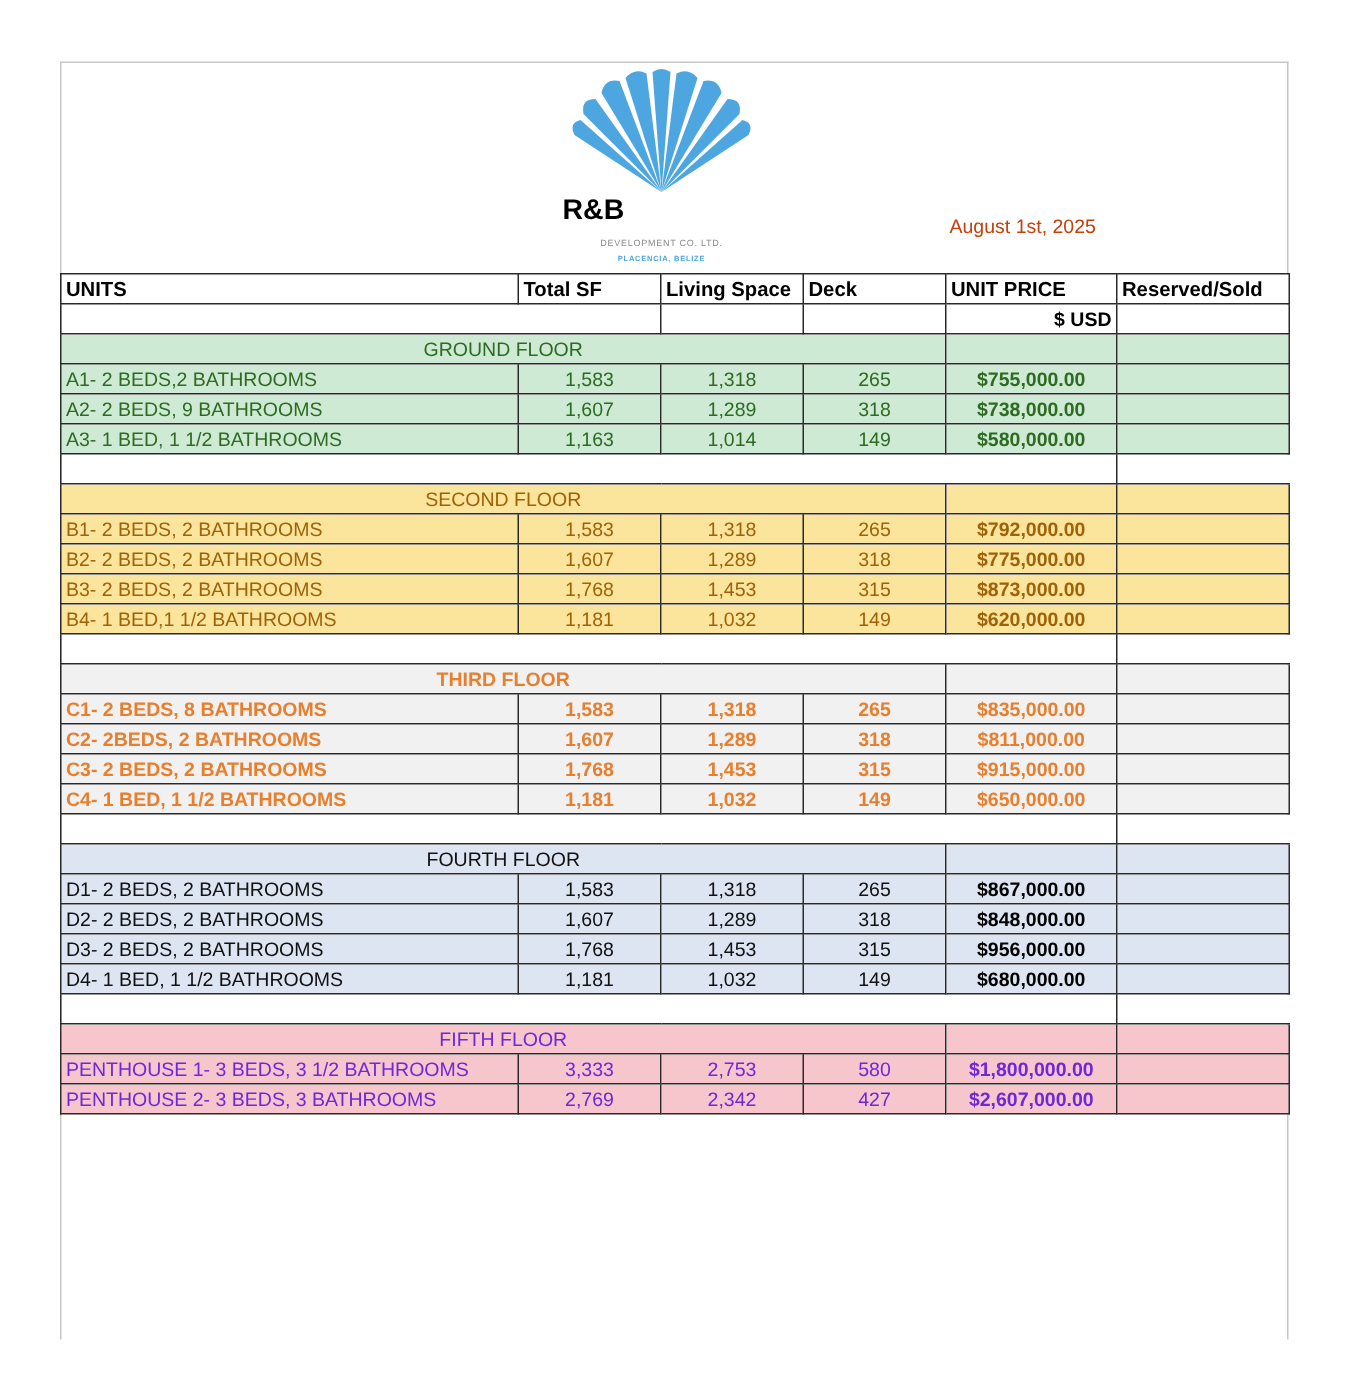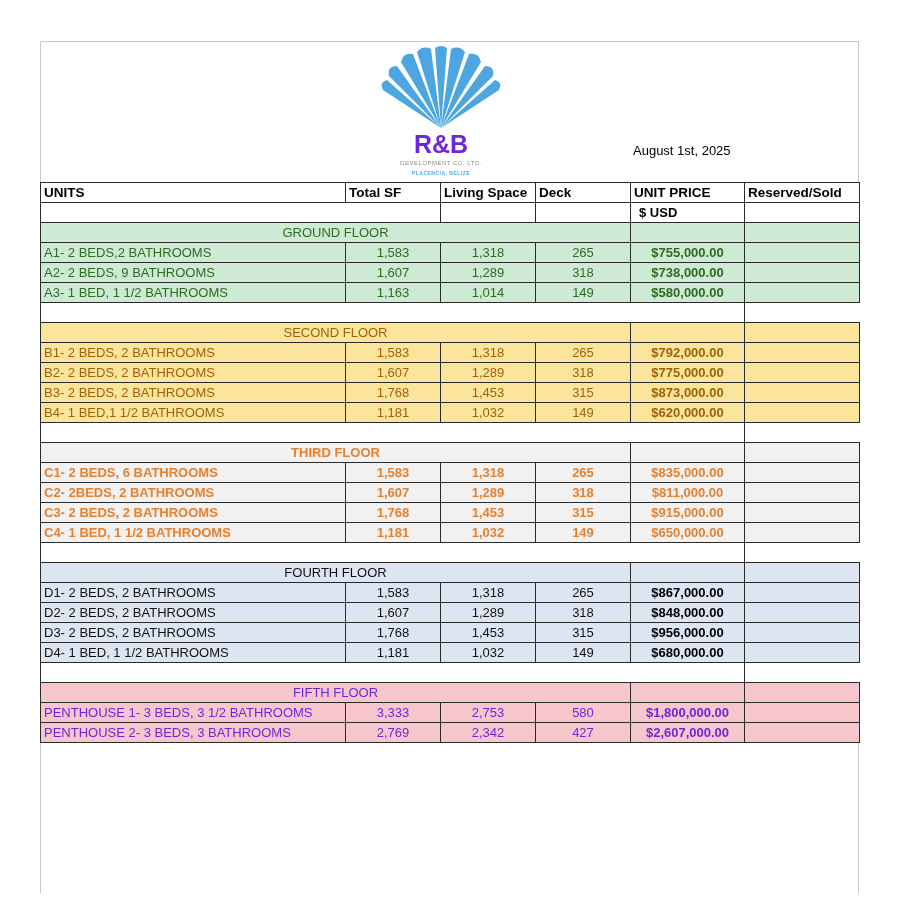--- a/index.html
+++ b/index.html
@@ -1,30 +1,30 @@
 <!DOCTYPE html>
 <html><head>
 <meta charset="utf-8">
 <style>
   html, body { margin: 0; padding: 0; background: #ffffff; }
   body { width: 900px; height: 919px; position: relative; font-family: "Liberation Sans", "DejaVu Sans", sans-serif; color: #000; }
   .sheet { position: absolute; left: 40px; top: 41px; width: 819px; height: 852px; border: 1px solid #c8c8c8; border-bottom: none; box-sizing: border-box; }
   .header { position: absolute; left: 41px; top: 42px; width: 817px; height: 140px; }
   .logo { position: absolute; left: 334px; top: 4px; width: 132px; height: 134px; }
   .logo svg { display: block; }
-  .logo-name { position: absolute; left: 0; top: 84px; width: 132px; text-align: center; font-size: 25px; font-weight: bold; color: #6d28d9; letter-spacing: 0px; }
+  .logo-name { position: absolute; left: 0; top: 84px; width: 132px; text-align: left; font-size: 19px; font-weight: bold; color: #000000; letter-spacing: 0px; }
   .logo-sub { position: absolute; left: 0; top: 114px; width: 132px; text-align: center; font-size: 6px; color: #8a8a8a; letter-spacing: 0.5px; }
   .logo-loc { position: absolute; left: 0; top: 124px; width: 132px; text-align: center; font-size: 5px; color: #4da6e0; letter-spacing: 0.5px; font-weight: bold; }
-  .date { position: absolute; left: 592px; top: 101px; font-size: 13px; color: #000000; }
+  .date { position: absolute; left: 592px; top: 101px; font-size: 13px; color: #c2410c; }
 
   table.pricing { position: absolute; left: 40px; top: 182px; border-collapse: collapse; table-layout: fixed; width: 819px; font-size: 13px; }
   table.pricing td { border: 1px solid #2a2a2a; padding: 0 3px; height: 19px; line-height: 19px; white-space: nowrap; overflow: hidden; }
   .hdr td { height: 62px; font-weight: bold; font-size: 13.5px; background: #fff; }
   .usd td { height: 20px; background: #fff; }
-  .usd .usd-label { font-weight: bold; text-align: left; padding-left: 8px; }
+  .usd .usd-label { font-weight: bold; text-align: right; padding-left: 38px; }
   .floor-title td { height: 39px; text-align: center; }
   .spacer td { height: 19px; background: #fff; border-left: none; border-right: none; }
   .spacer td.first { border-left: 1px solid #2a2a2a; }
   .spacer td.res { border-left: 1px solid #2a2a2a; border-right: none; }
   td.num { text-align: center; }
   td.price { text-align: center; font-weight: bold; }
 
   .f1 td { background: #cfead4; color: #2e6b22; margin-top: 24px; }
   .f2 td { background: #fbe59d; color: #a16207; }
   .f3 td { background: #f1f1f1; color: #e67f2e; }
@@ -158,21 +158,21 @@
       <tr class="spacer">
         <td colspan="5" class="first"></td>
         <td class="res"></td>
       </tr>
       <tr class="floor-title f3">
         <td colspan="4" style="font-weight: bold;">THIRD FLOOR</td>
         <td></td>
         <td></td>
       </tr>
       <tr class="f3">
-        <td class="unit">C1- 2 BEDS, 6 BATHROOMS</td>
+        <td class="unit">C1- 2 BEDS, 8 BATHROOMS</td>
         <td class="num">1,583</td>
         <td class="num">1,318</td>
         <td class="num">265</td>
         <td class="price">$835,000.00</td>
         <td class="status"></td>
       </tr>
       <tr class="f3">
         <td class="unit">C2- 2BEDS, 2 BATHROOMS</td>
         <td class="num">1,607</td>
         <td class="num">1,289</td>

